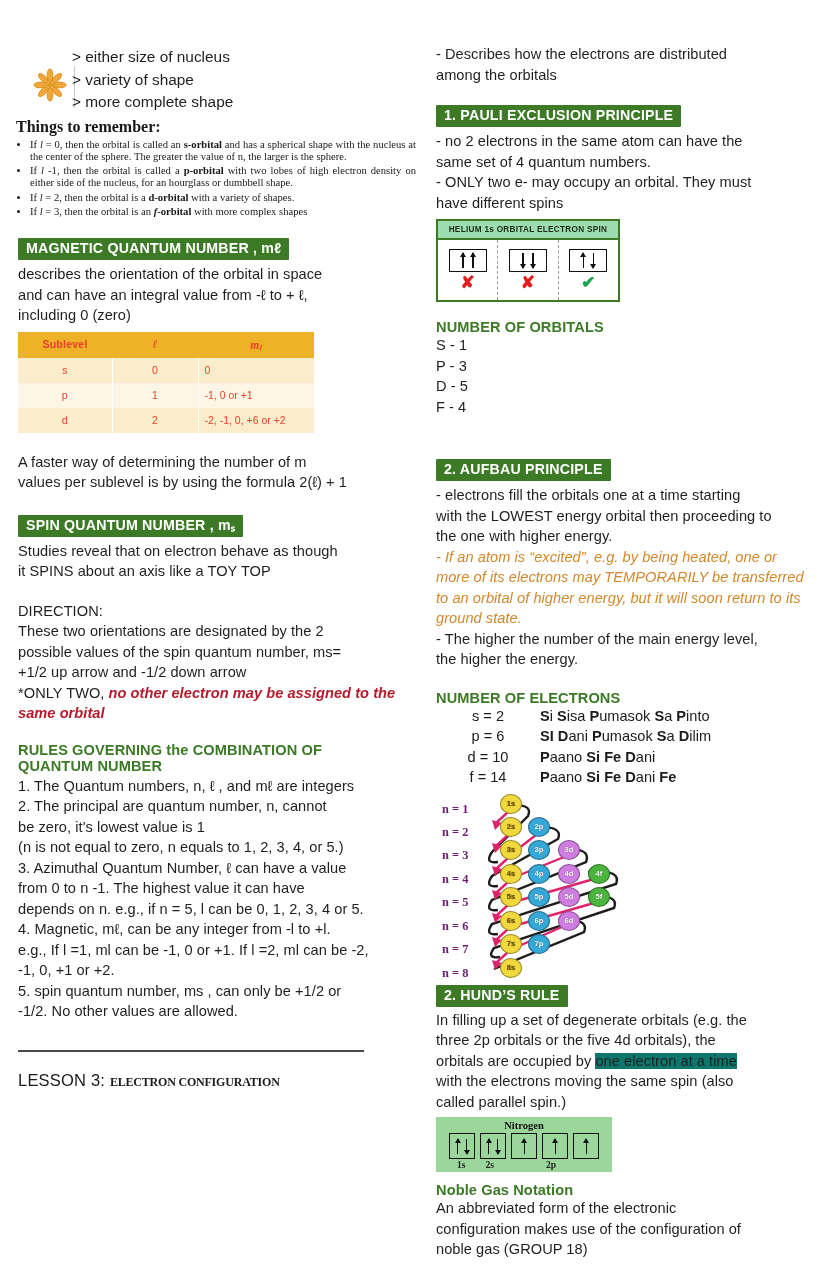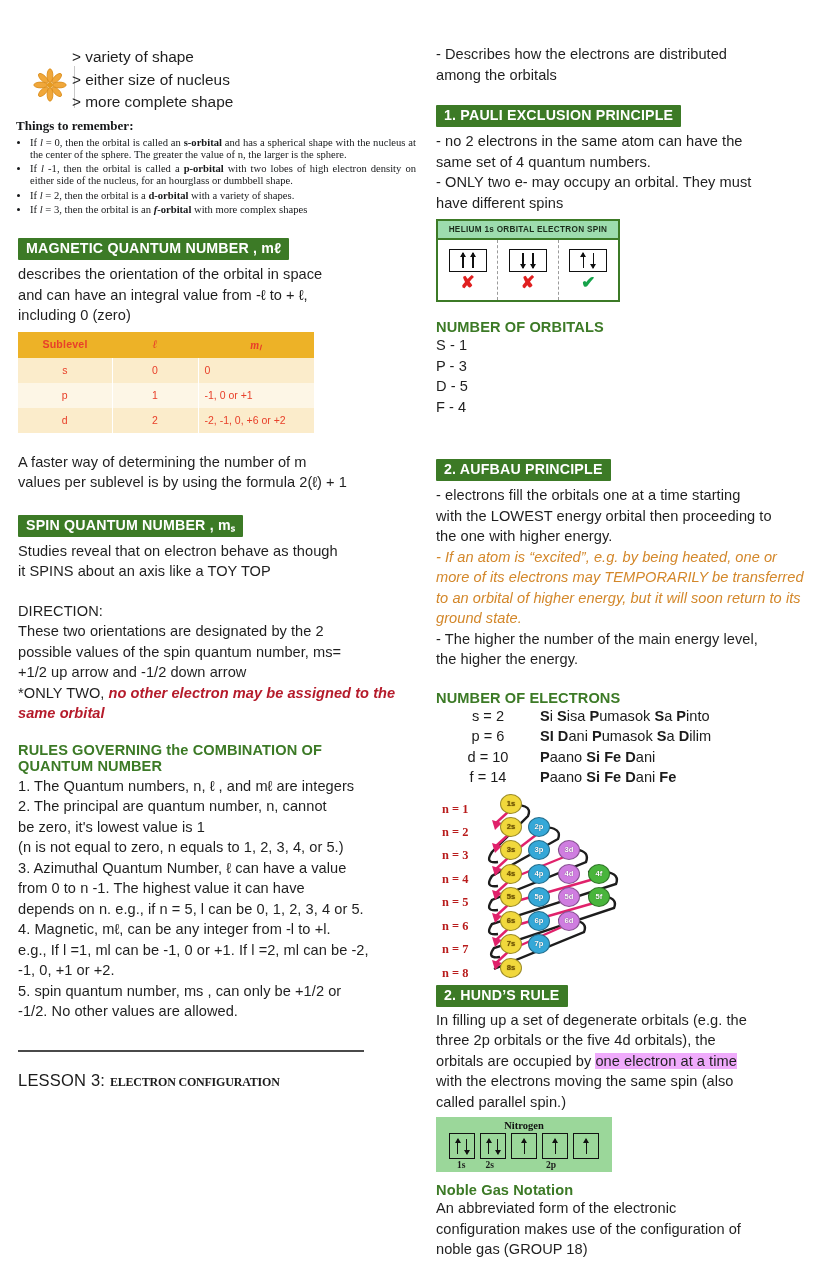--- a/index.html
+++ b/index.html
@@ -60,21 +60,21 @@
     position:absolute; left:74px; top:66px;
     width:1px; height:42px; background:#c9c9c9;
   }
 
   
   .serif-block {
     position:absolute; left:16px; top:118px; width:400px;
     font-family:"Liberation Serif", serif;
     color:#16181a;
   }
-  .serif-block .sb-title { font-weight:bold; font-size:13px; margin-bottom:3px; }
+  .serif-block .sb-title { font-weight:bold; font-size:16px; margin-bottom:3px; }
   .serif-block ul { margin:0; padding-left:14px; }
   .serif-block li { font-size:10.6px; line-height:11.9px; margin-bottom:2.5px; text-align:justify;}
   .serif-block li b { font-weight:bold; }
   .serif-block i { font-style:italic; }
 
   
   table.sublevel {
     border-collapse:collapse;
     width:296px;
     margin-top:6px;
@@ -152,21 +152,21 @@
   
   .noe-row { display:flex; font-size:14.6px; line-height:20.5px; }
   .noe-key { width:104px;text-align:center; }
   .noe-val { font-weight:bold; }
   .noe-val .lt { font-weight:normal; }
 
   
   .aufbau { position:relative; width:250px; height:185px; margin-top:4px; margin-left:6px;}
   .aufbau .nlab {
     position:absolute; font-weight:bold; font-size:12.4px;
-    font-family:"Liberation Serif", serif; color:#b91c1c; left:0; width:58px; text-align:left;
+    font-family:"Liberation Serif", serif; color:#701a75; left:0; width:58px; text-align:left;
   }
   .orb {
     position:absolute; width:22px; height:20px; border-radius:50%;
     display:flex; align-items:center; justify-content:center;
     font-size:7.6px; font-weight:bold; color:#ffffff;
     border:1px solid rgba(0,0,0,.35);
     text-shadow:0 0 1px rgba(0,0,0,.6);
   }
   .orb.s { background:#f1d83c; color:#7a5a00;}
   .orb.p { background:#35a8d8; }
@@ -179,21 +179,21 @@
     position:relative;
   }
   .n-title {
     text-align:center; font-family:"Liberation Serif", serif;
     font-weight:bold; font-size:10.5px; color:#111; padding-top:1px;
   }
   .n-cells { display:flex; justify-content:center; gap:5px; padding:2px 0 0 0;}
   .n-cell { border:1.6px solid #111; width:26px; height:26px; background:#9bd79a;
             display:flex; align-items:center; justify-content:center; gap:2px;}
   .n-labels { display:flex; font-family:"Liberation Serif", serif; font-weight:bold; font-size:9.5px; padding-top:1px;}
-  .hl-green { background:#f0abfc; }
+  .hl-green { background:#0f766e; }
 
   .orange-i { color:#d3872a; font-style:italic; }
 </style>
 </head>
 <body>
 
 <div class="page">
 
   <div class="flower">
     <svg viewBox="0 0 40 40" width="36" height="34">
@@ -206,22 +206,22 @@
         <ellipse cx="28" cy="28" rx="7.2" ry="3.2" transform="rotate(45 28 28)"></ellipse>
         <ellipse cx="28" cy="12" rx="7.2" ry="3.2" transform="rotate(-45 28 12)"></ellipse>
         <ellipse cx="12" cy="28" rx="7.2" ry="3.2" transform="rotate(-45 12 28)"></ellipse>
       </g>
       <circle cx="20" cy="20" r="3.6" fill="#e59a22"></circle>
     </svg>
   </div>
   <div class="divider-vert"></div>
 
   <div class="top-bullets">
+    <div class="b">&gt; either size of nucleus</div>
     <div class="b">&gt; variety of shape</div>
-    <div class="b">&gt; either size of nucleus</div>
     <div class="b">&gt; more complete shape</div>
   </div>
 
   <div class="serif-block">
     <div class="sb-title">Things to remember:</div>
     <ul>
       <li>If <i>l</i> = 0, then the orbital is called an <b>s-orbital</b> and has a spherical shape with the nucleus at the center of the sphere. The greater the value of n, the larger is the sphere.</li>
       <li>If <i>l</i> -1, then the orbital is called a <b>p-orbital</b> with two lobes of high electron density on either side of the nucleus, for an hourglass or dumbbell shape.</li>
       <li>If <i>l</i> = 2, then the orbital is a <b>d-orbital</b> with a variety of shapes.</li>
       <li>If <i>l</i> = 3, then the orbital is an <b><i>f</i>-orbital</b> with more complex shapes</li>

